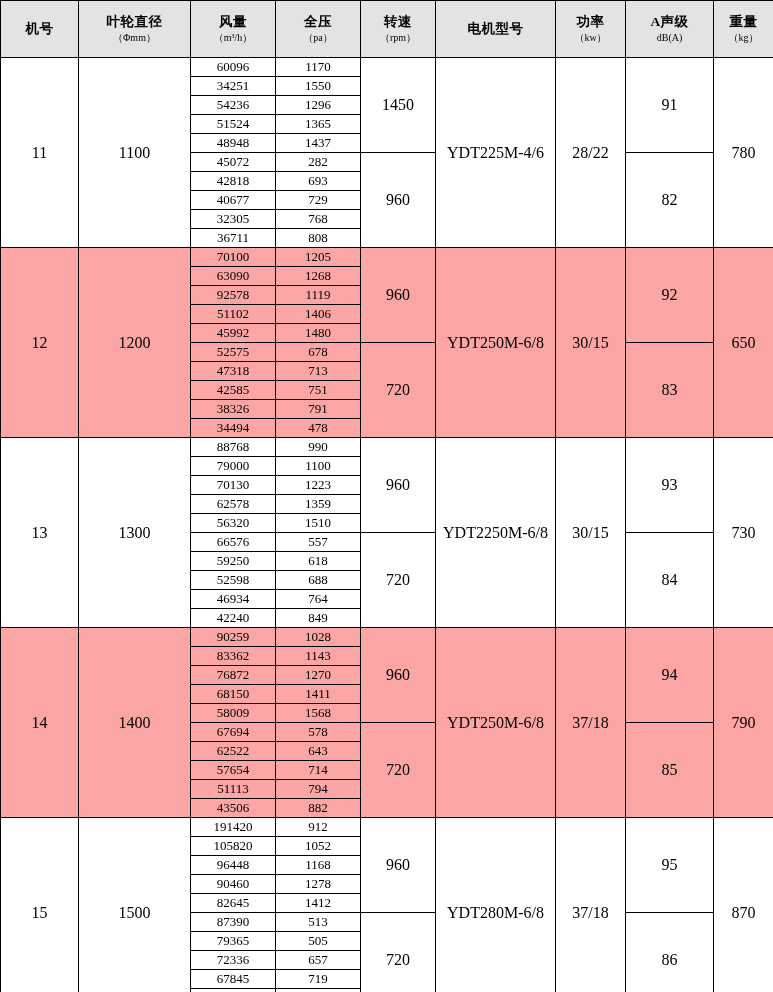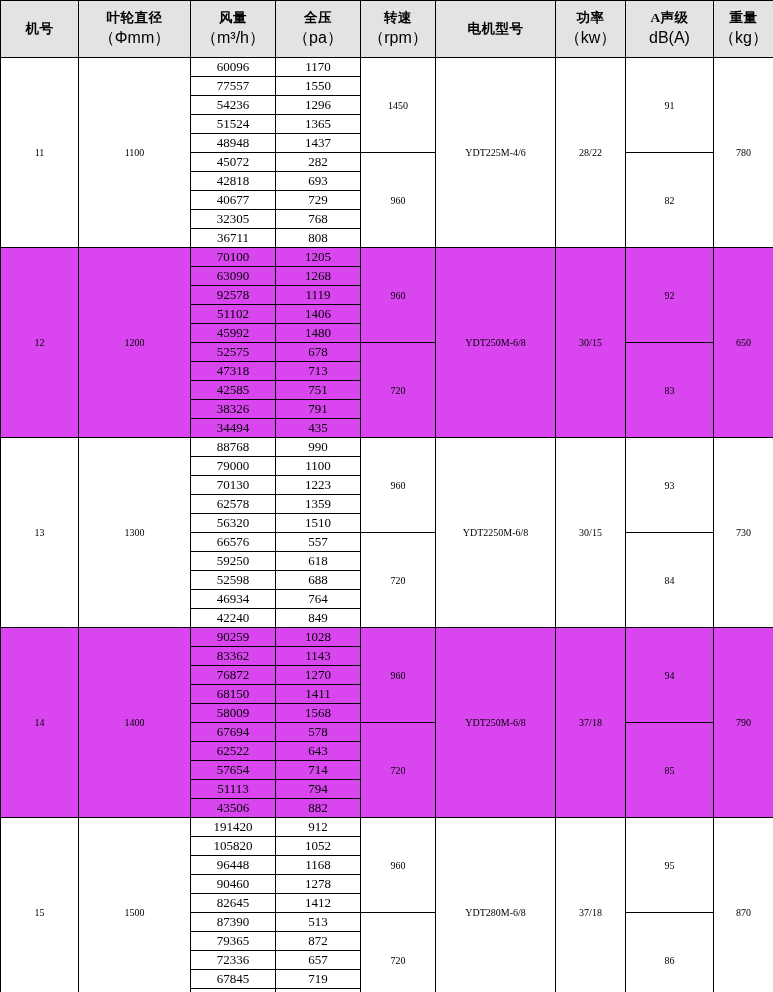--- a/index.html
+++ b/index.html
@@ -34,38 +34,38 @@
     background: #e3e3e3;
   }
   thead td .hd-main {
     display: block;
     font-weight: bold;
     font-size: 13.5px;
     letter-spacing: 0.5px;
   }
   thead td .hd-sub {
     display: block;
-    font-size: 16px;
-    font-family: Liberation Sans, sans-serif;
+    font-size: 10px;
+    font-family: Liberation Serif, serif;
   }
   
   td.num {
     font-size: 13px;
     height: 18px;
     font-family: "Liberation Serif", "DejaVu Serif", serif;
   }
   td.flow, td.press {
     font-size: 13px;
   }
   td.big {
-    font-size: 10px;
+    font-size: 16px;
   }
   
   tr.shade td {
-    background: #d946ef;
+    background: #fca5a5;
   }
   tr.plain td {
     background: #ffffff;
   }
   
   col.c1 { width: 78px; }
   col.c2 { width: 112px; }
   col.c3 { width: 85px; }
   col.c4 { width: 85px; }
   col.c5 { width: 75px; }
@@ -135,21 +135,21 @@
         <td rowspan="10" class="big">1100</td>
         <td class="num flow">60096</td>
         <td class="num press">1170</td>
         <td rowspan="5" class="big">1450</td>
         <td rowspan="10" class="big">YDT225M-4/6</td>
         <td rowspan="10" class="big">28/22</td>
         <td rowspan="5" class="big">91</td>
         <td rowspan="10" class="big">780</td>
       </tr>
       <tr class="plain">
-        <td class="num flow">77557</td>
+        <td class="num flow">34251</td>
         <td class="num press">1550</td>
       </tr>
       <tr class="plain">
         <td class="num flow">54236</td>
         <td class="num press">1296</td>
       </tr>
       <tr class="plain">
         <td class="num flow">51524</td>
         <td class="num press">1365</td>
       </tr>
@@ -219,21 +219,21 @@
       <tr class="shade">
         <td class="num flow">42585</td>
         <td class="num press">751</td>
       </tr>
       <tr class="shade">
         <td class="num flow">38326</td>
         <td class="num press">791</td>
       </tr>
       <tr class="shade">
         <td class="num flow">34494</td>
-        <td class="num press">435</td>
+        <td class="num press">478</td>
       </tr>
       <tr class="plain">
         <td rowspan="10" class="big">13</td>
         <td rowspan="10" class="big">1300</td>
         <td class="num flow">88768</td>
         <td class="num press">990</td>
         <td rowspan="5" class="big">960</td>
         <td rowspan="10" class="big">YDT2250M-6/8</td>
         <td rowspan="10" class="big">30/15</td>
         <td rowspan="5" class="big">93</td>
@@ -354,21 +354,21 @@
         <td class="num press">1412</td>
       </tr>
       <tr class="plain">
         <td class="num flow">87390</td>
         <td class="num press">513</td>
         <td rowspan="5" class="big">720</td>
         <td rowspan="5" class="big">86</td>
       </tr>
       <tr class="plain">
         <td class="num flow">79365</td>
-        <td class="num press">872</td>
+        <td class="num press">505</td>
       </tr>
       <tr class="plain">
         <td class="num flow">72336</td>
         <td class="num press">657</td>
       </tr>
       <tr class="plain">
         <td class="num flow">67845</td>
         <td class="num press">719</td>
       </tr>
       <tr class="plain">

